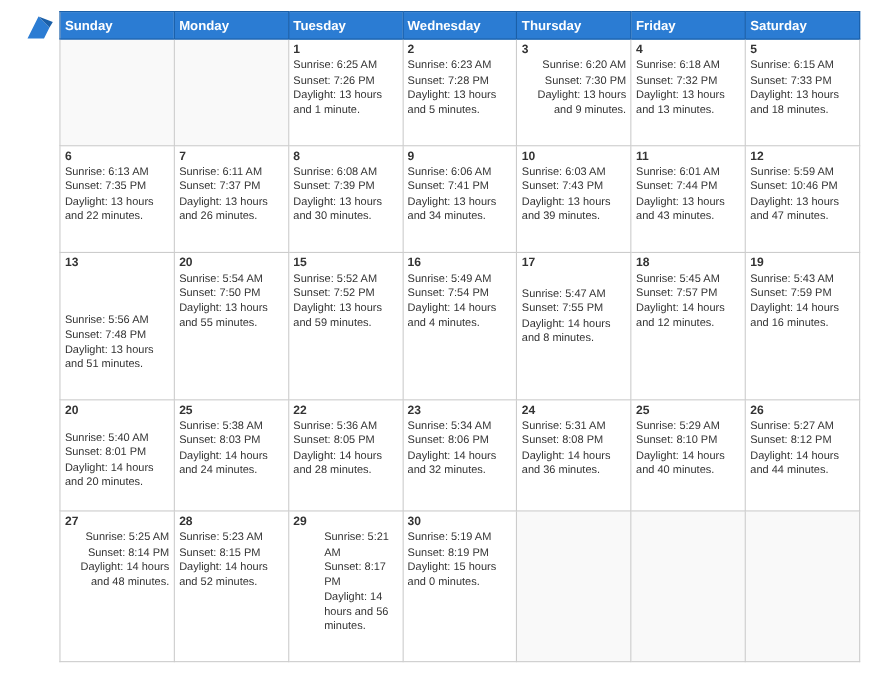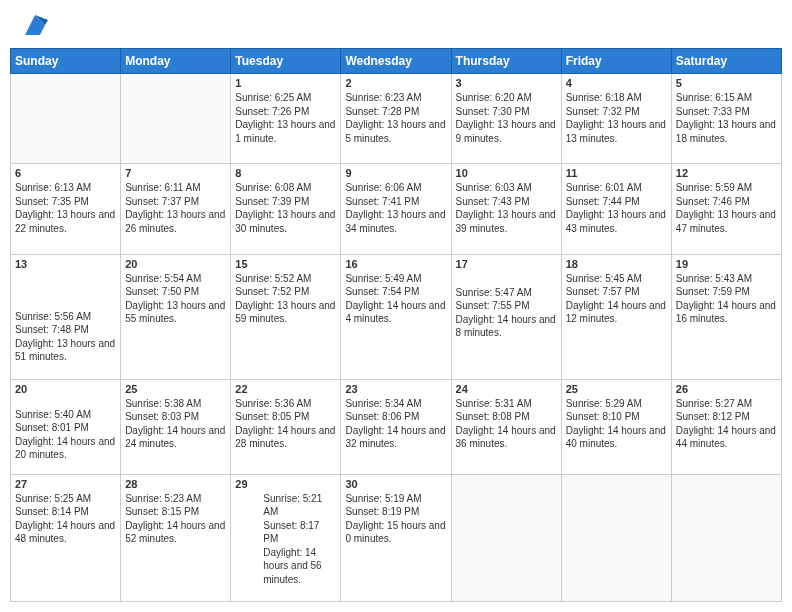--- a/index.html
+++ b/index.html
@@ -8,21 +8,21 @@
       height: 612px;
       font-family: Arial, sans-serif;
       background: #fff;
       overflow: hidden;
     }
     .page {
       width: 792px;
       height: 612px;
       padding: 10px;
       display: flex;
-      flex-direction: column;
+      flex-direction: row;
     }
     .header {
       display: flex;
       justify-content: space-between;
       align-items: flex-start;
       margin-bottom: 8px;
       padding: 0 4px;
     }
     .logo {
       display: flex;
@@ -149,21 +149,21 @@
 Daylight: 13 hours and 1 minute.</div>
           </td>
           <td>
             <span class="day-num">2</span>
             <div class="day-info" style="white-space: pre-line;">Sunrise: 6:23 AM
 Sunset: 7:28 PM
 Daylight: 13 hours and 5 minutes.</div>
           </td>
           <td>
             <span class="day-num">3</span>
-            <div class="day-info" style="white-space: pre-line;">Sunrise: 6:20 AM
+            <div class="day-info" style="white-space: pre-line; text-align: right;">Sunrise: 6:20 AM
 Sunset: 7:30 PM
 Daylight: 13 hours and 9 minutes.</div>
           </td>
           <td>
             <span class="day-num">4</span>
             <div class="day-info" style="white-space: pre-line;">Sunrise: 6:18 AM
 Sunset: 7:32 PM
 Daylight: 13 hours and 13 minutes.</div>
           </td>
           <td>
@@ -206,21 +206,21 @@
           </td>
           <td>
             <span class="day-num">11</span>
             <div class="day-info" style="white-space: pre-line;">Sunrise: 6:01 AM
 Sunset: 7:44 PM
 Daylight: 13 hours and 43 minutes.</div>
           </td>
           <td>
             <span class="day-num">12</span>
             <div class="day-info" style="white-space: pre-line;">Sunrise: 5:59 AM
-Sunset: 7:46 PM
+Sunset: 10:46 PM
 Daylight: 13 hours and 47 minutes.</div>
           </td>
         </tr>
         <tr>
           <td>
             <span class="day-num">13</span>
             <div class="day-info" style="white-space: pre-line; margin-top: 40px;">Sunrise: 5:56 AM
 Sunset: 7:48 PM
 Daylight: 13 hours and 51 minutes.</div>
           </td>
@@ -301,21 +301,21 @@
           <td>
             <span class="day-num">26</span>
             <div class="day-info" style="white-space: pre-line;">Sunrise: 5:27 AM
 Sunset: 8:12 PM
 Daylight: 14 hours and 44 minutes.</div>
           </td>
         </tr>
         <tr>
           <td>
             <span class="day-num">27</span>
-            <div class="day-info" style="white-space: pre-line;">Sunrise: 5:25 AM
+            <div class="day-info" style="white-space: pre-line; text-align: right;">Sunrise: 5:25 AM
 Sunset: 8:14 PM
 Daylight: 14 hours and 48 minutes.</div>
           </td>
           <td>
             <span class="day-num">28</span>
             <div class="day-info" style="white-space: pre-line;">Sunrise: 5:23 AM
 Sunset: 8:15 PM
 Daylight: 14 hours and 52 minutes.</div>
           </td>
           <td>

